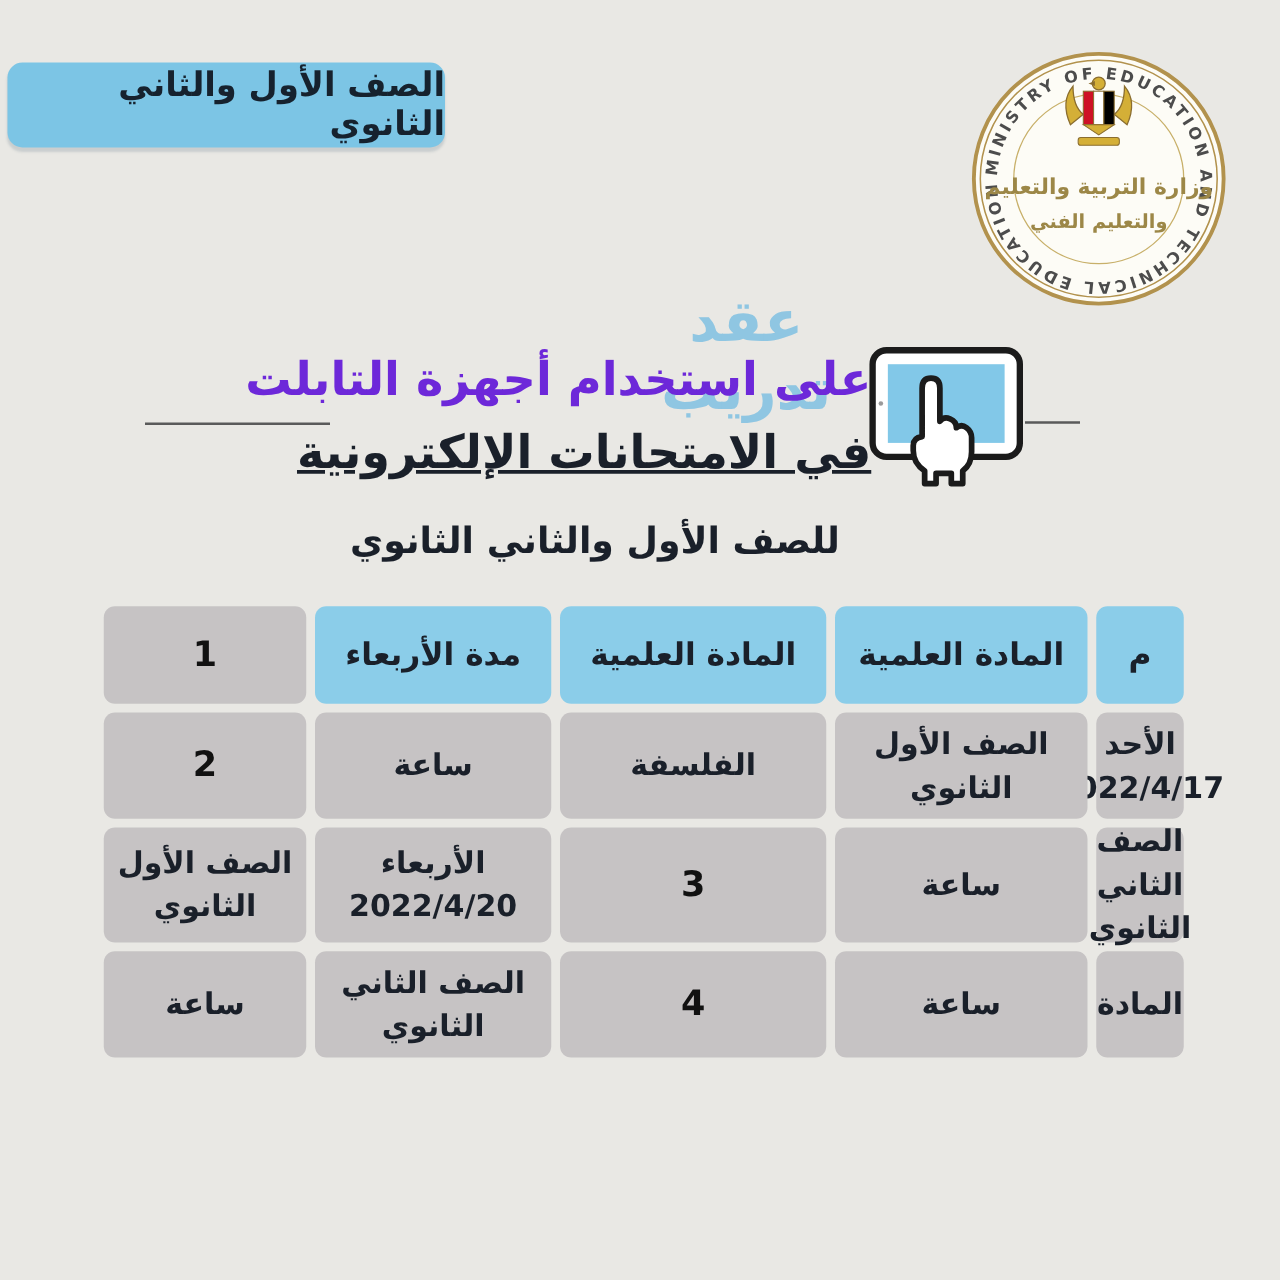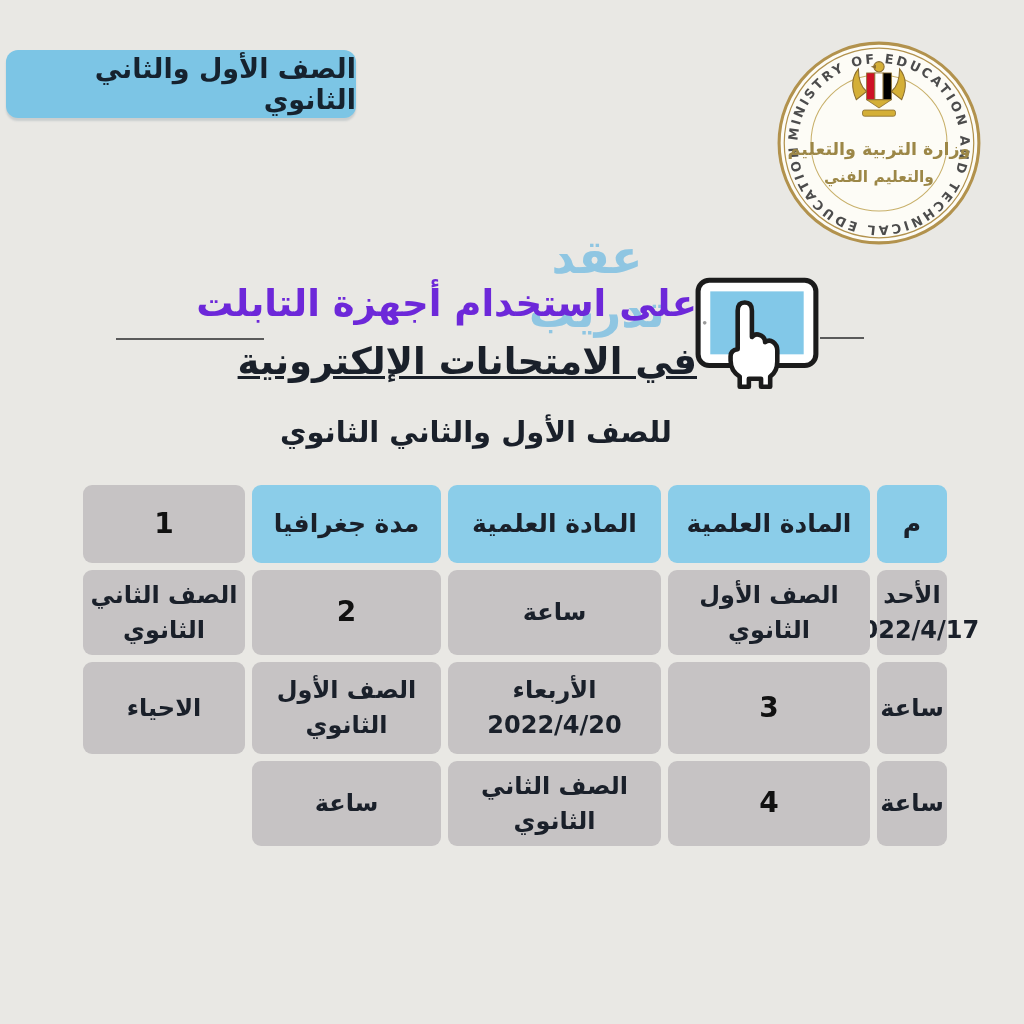--- a/index.html
+++ b/index.html
@@ -113,33 +113,34 @@
     <circle cx="12.5" cy="50" r="1.8" fill="#9a9a9a"></circle>
     <path d="M45 76 L45 38 Q45 30 52 30 Q59 30 59 38 L59 64 Q62 60 67 62 Q72 64 72 69 Q76 66 80 69 Q84 72 84 77 L84 88 Q84 98 77 103 L77 113 L68 113 L68 105 L56 105 L56 113 L47 113 L47 103 Q38 97 38 87 L38 83 Q38 77 45 76 Z" fill="#ffffff" stroke="#1b1b1b" stroke-width="4.5" stroke-linejoin="round"></path>
   </svg>
 </div>
 
 <div class="abs sched">
 
   <div class="cell th">م</div>
   <div class="cell th">المادة العلمية</div>
   <div class="cell th">المادة العلمية</div>
-  <div class="cell th">مدة جغرافيا</div>
+  <div class="cell th">مدة الأربعاء</div>
 
   <div class="cell td num">1</div>
   <div class="cell td">الأحد 2022/4/17</div>
   <div class="cell td">الصف الأول الثانوي</div>
+  <div class="cell td">الفلسفة</div>
   <div class="cell td">ساعة</div>
 
   <div class="cell td num">2</div>
   <div class="cell td">الصف الثاني الثانوي</div>
   <div class="cell td">ساعة</div>
 
   <div class="cell td num">3</div>
   <div class="cell td">الأربعاء 2022/4/20</div>
   <div class="cell td">الصف الأول الثانوي</div>
-  <div class="cell td">الاحياء</div>
+  <div class="cell td">المادة</div>
   <div class="cell td">ساعة</div>
 
   <div class="cell td num">4</div>
   <div class="cell td">الصف الثاني الثانوي</div>
   <div class="cell td">ساعة</div>
 </div>
 
 </body></html>

